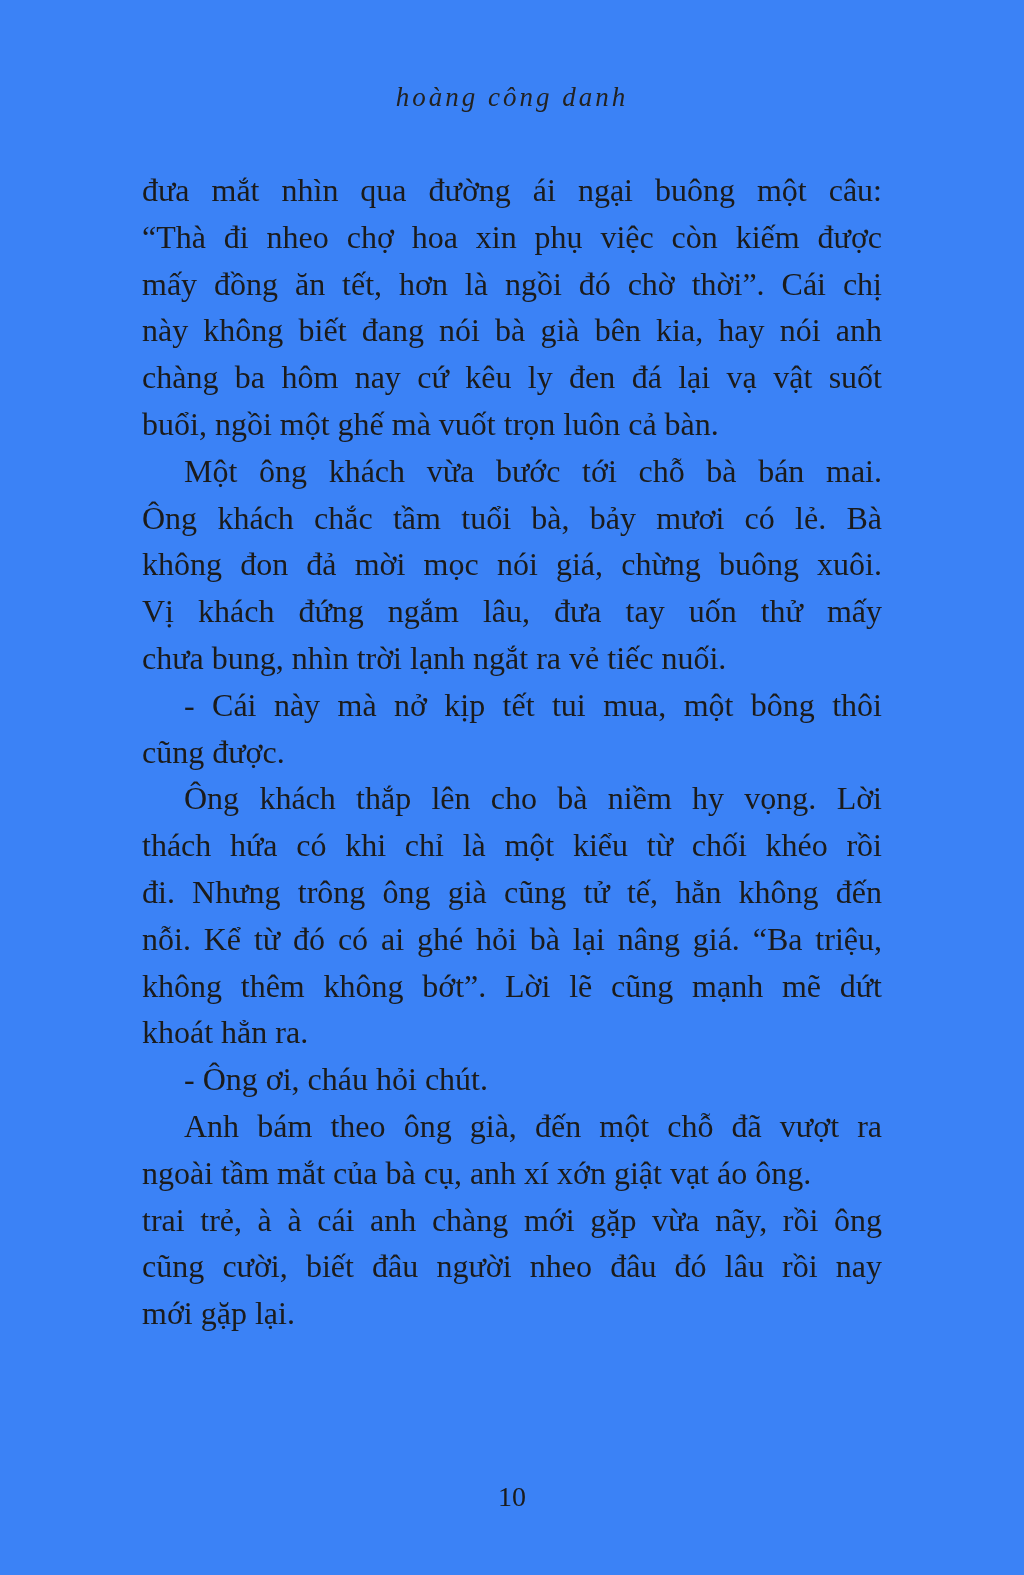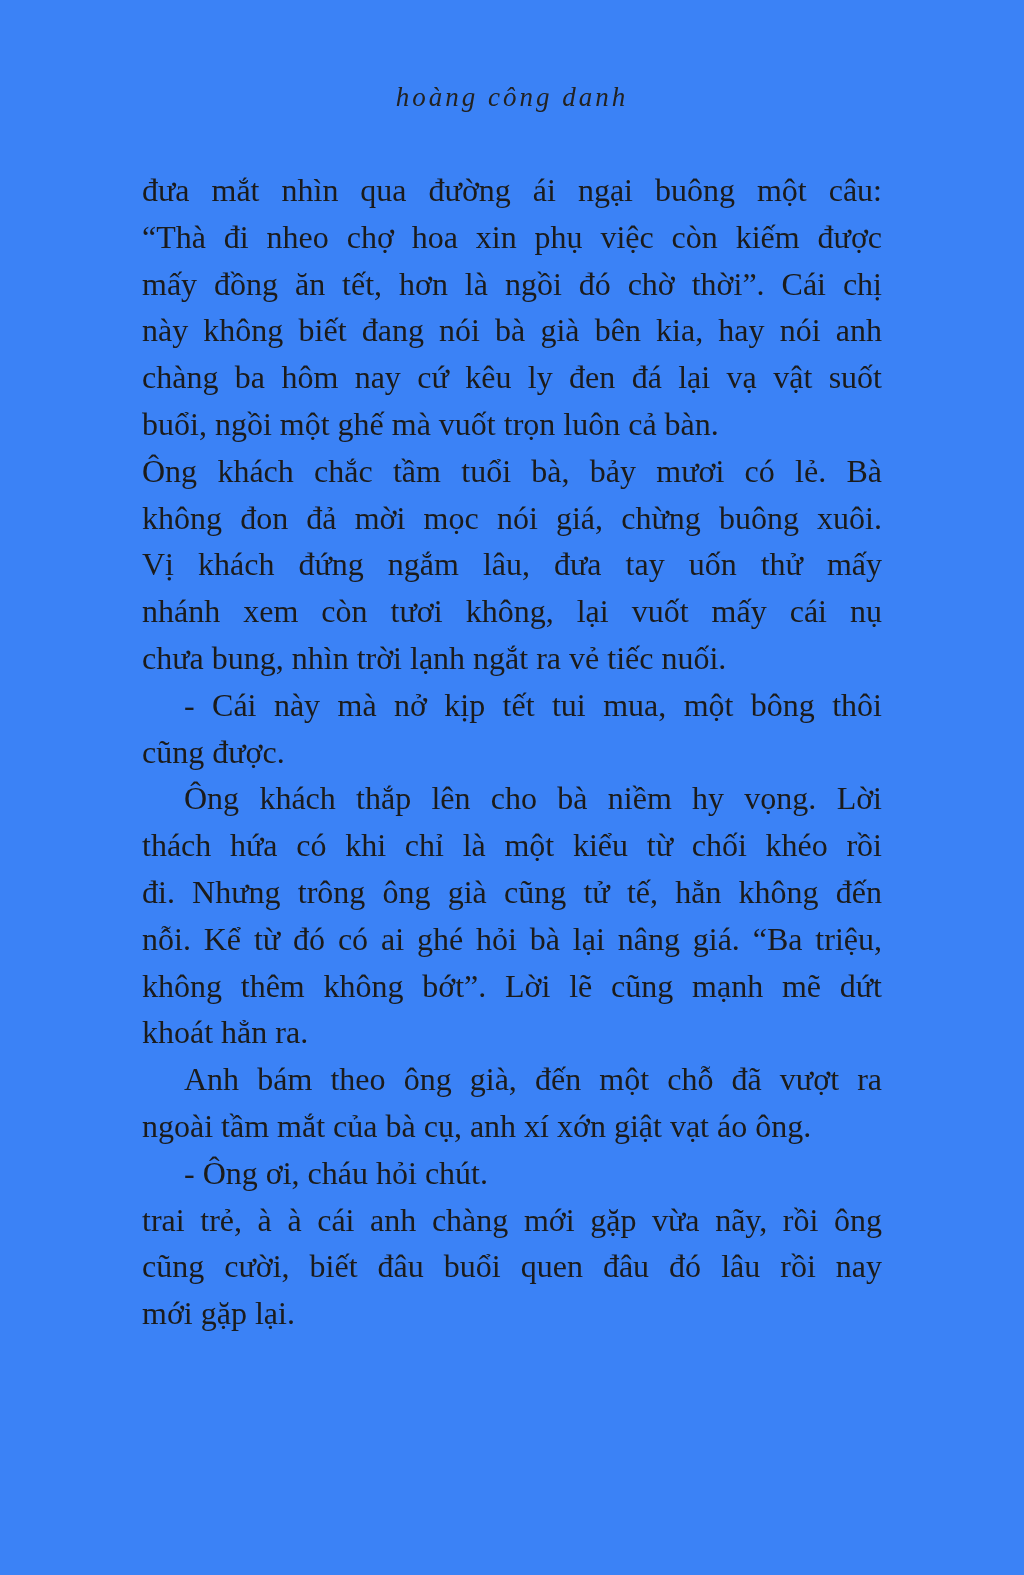--- a/index.html
+++ b/index.html
@@ -74,45 +74,46 @@
   <div class="body-text">
       <div class="para">
         <div class="line">đưa mắt nhìn qua đường ái ngại buông một câu:</div>
         <div class="line">“Thà đi nheo chợ hoa xin phụ việc còn kiếm được</div>
         <div class="line">mấy đồng ăn tết, hơn là ngồi đó chờ thời”. Cái chị</div>
         <div class="line">này không biết đang nói bà già bên kia, hay nói anh</div>
         <div class="line">chàng ba hôm nay cứ kêu ly đen đá lại vạ vật suốt</div>
         <div class="line last">buổi, ngồi một ghế mà vuốt trọn luôn cả bàn.</div>
       </div>
       <div class="para">
+        <div class="line indent">Một ông khách vừa bước tới chỗ bà bán mai.</div>
         <div class="line">Ông khách chắc tầm tuổi bà, bảy mươi có lẻ. Bà</div>
         <div class="line">không đon đả mời mọc nói giá, chừng buông xuôi.</div>
         <div class="line">Vị khách đứng ngắm lâu, đưa tay uốn thử mấy</div>
-        <div class="line">nhánh xem còn tươi không, lại vuốt mấy cái nụ</div>
         <div class="line last">chưa bung, nhìn trời lạnh ngắt ra vẻ tiếc nuối.</div>
       </div>
       <div class="para">
         <div class="line indent">- Cái này mà nở kịp tết tui mua, một bông thôi</div>
         <div class="line last">cũng được.</div>
       </div>
       <div class="para">
         <div class="line indent">Ông khách thắp lên cho bà niềm hy vọng. Lời</div>
         <div class="line">thách hứa có khi chỉ là một kiểu từ chối khéo rồi</div>
         <div class="line">đi. Nhưng trông ông già cũng tử tế, hẳn không đến</div>
         <div class="line">nỗi. Kể từ đó có ai ghé hỏi bà lại nâng giá. “Ba triệu,</div>
         <div class="line">không thêm không bớt”. Lời lẽ cũng mạnh mẽ dứt</div>
         <div class="line last">khoát hẳn ra.</div>
       </div>
       <div class="para">
+        <div class="line indent last">- Ông ơi, cháu hỏi chút.</div>
+      </div>
+      <div class="para">
         <div class="line indent">Anh bám theo ông già, đến một chỗ đã vượt ra</div>
         <div class="line last">ngoài tầm mắt của bà cụ, anh xí xớn giật vạt áo ông.</div>
       </div>
       <div class="para">
-        <div class="line indent last">- Ông ơi, cháu hỏi chút.</div>
-      </div>
-      <div class="para">
         <div class="line">trai trẻ, à à cái anh chàng mới gặp vừa nãy, rồi ông</div>
-        <div class="line">cũng cười, biết đâu buổi quen đâu đó lâu rồi nay</div>
+        <div class="line">cũng cười, biết đâu người nheo đâu đó lâu rồi nay</div>
         <div class="line last">mới gặp lại.</div>
       </div>
     </div>
 
+  <div class="page-number">10</div>
 </div>
 
 </body></html>

